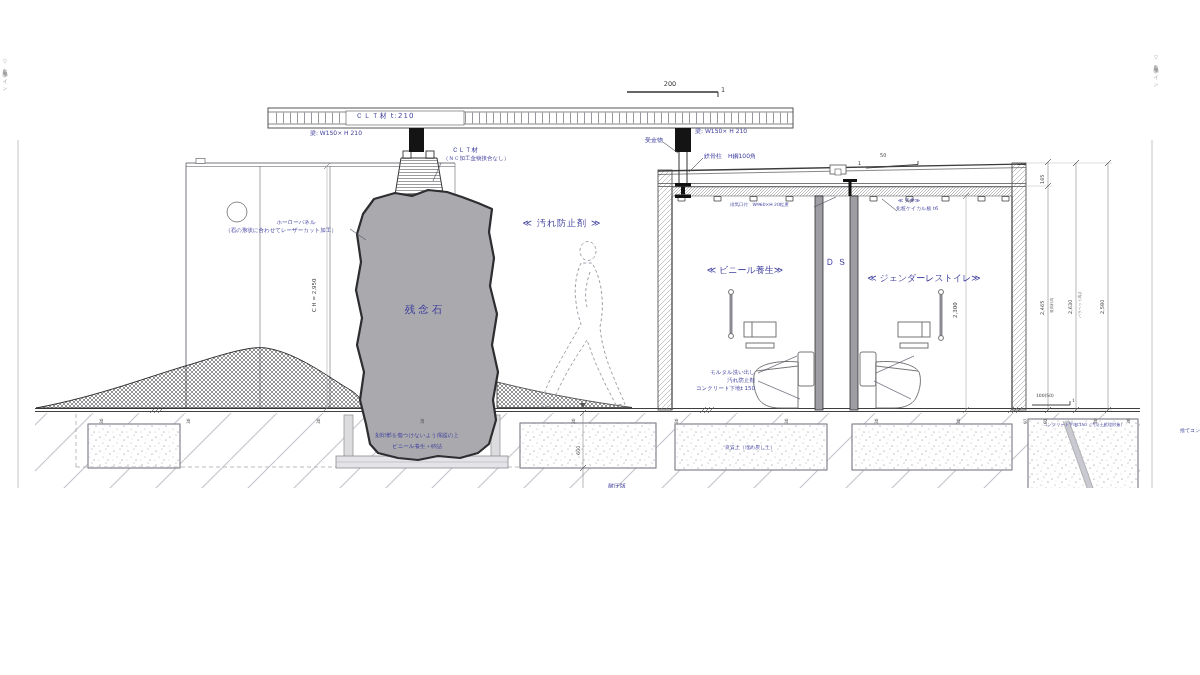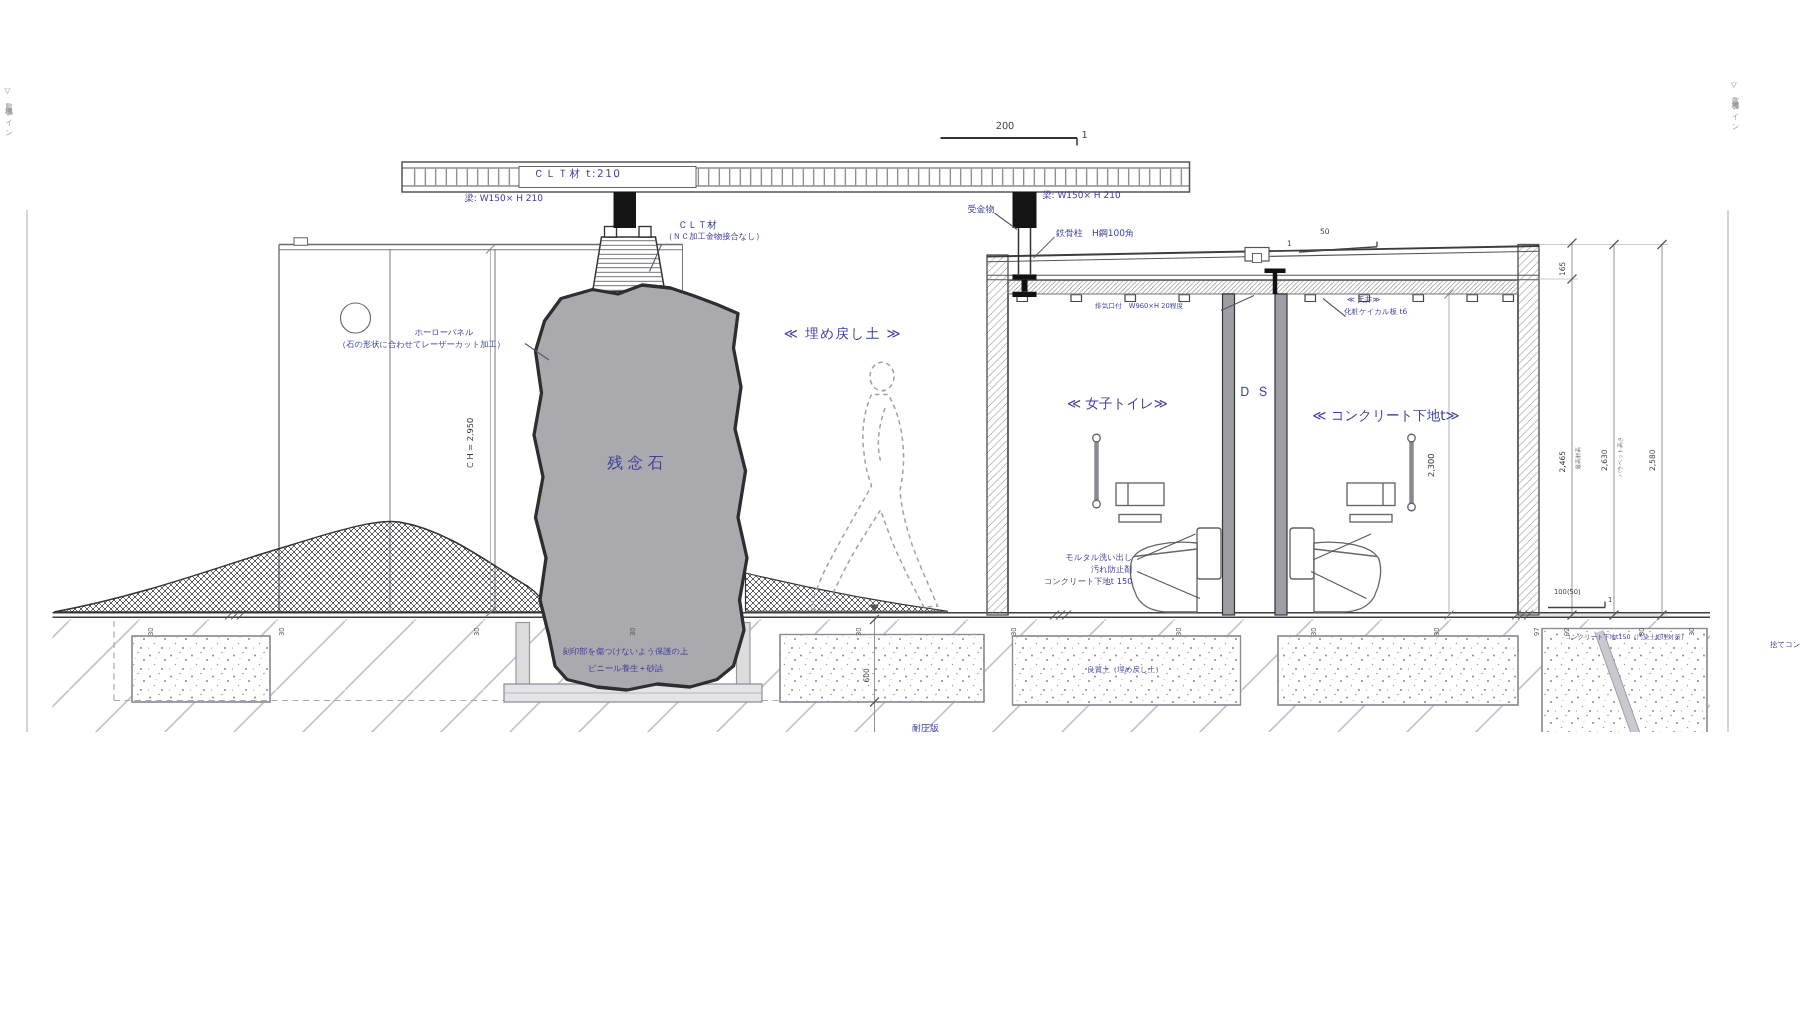--- a/index.html
+++ b/index.html
@@ -276,25 +276,25 @@
 <div class="lbl" style="left:443px;top:155px;font-size:5.5px;">（ＮＣ加工金物接合なし）</div>
 
 <div class="lbl ctr" style="left:240px;top:219px;width:112px;font-size:5.5px;">ホーローパネル</div>
 <div class="lbl ctr" style="left:200px;top:227px;width:162px;font-size:5.5px;">（石の形状に合わせてレーザーカット加工）</div>
 <div class="dim vert" style="left:312px;top:312px;width:62px;font-size:5.5px;">C H = 2,950</div>
 
 <div class="lbl ctr" style="left:380px;top:303px;width:90px;font-size:10.5px;letter-spacing:3px;text-align:center;">残念石</div>
 <div class="lbl ctr" style="left:352px;top:432px;width:130px;font-size:5.5px;">刻印部を傷つけないよう保護の上</div>
 <div class="lbl ctr" style="left:352px;top:443px;width:130px;font-size:5.5px;">ビニール養生＋砂詰</div>
 
-<div class="lbl ctr" style="left:512px;top:218px;width:100px;font-size:9px;letter-spacing:1px;">≪ 埋め戻し土 ≫</div>
-
-<div class="lbl ctr" style="left:700px;top:265px;width:90px;font-size:9px;">≪ 女子トイレ≫</div>
+<div class="lbl ctr" style="left:512px;top:218px;width:100px;font-size:9px;letter-spacing:1px;">≪ 汚れ防止剤 ≫</div>
+
+<div class="lbl ctr" style="left:700px;top:265px;width:90px;font-size:9px;">≪ ビニール養生≫</div>
 <div class="lbl ctr" style="left:824px;top:257px;width:24px;font-size:9px;">Ｄ Ｓ</div>
-<div class="lbl ctr" style="left:860px;top:273px;width:128px;font-size:9px;">≪ コンクリート下地t≫</div>
+<div class="lbl ctr" style="left:860px;top:273px;width:128px;font-size:9px;">≪ ジェンダーレストイレ≫</div>
 
 <div class="lbl" style="left:730px;top:202px;font-size:4.5px;">排気口付　W960×H 20程度</div>
 <div class="dim" style="left:880px;top:153px;font-size:5px;">50</div>
 <div class="dim" style="left:858px;top:161px;font-size:5px;">1</div>
 <div class="lbl" style="left:898px;top:197px;font-size:5px;">≪ 天井≫</div>
 <div class="lbl" style="left:896px;top:205px;font-size:5px;">化粧ケイカル板 t6</div>
 
 <div class="lbl rgt" style="left:680px;top:369px;width:75px;font-size:5.5px;">モルタル洗い出し</div>
 <div class="lbl rgt" style="left:680px;top:377px;width:75px;font-size:5.5px;">汚れ防止剤</div>
 <div class="lbl rgt" style="left:668px;top:385px;width:87px;font-size:5.5px;">コンクリート下地t 150</div>

